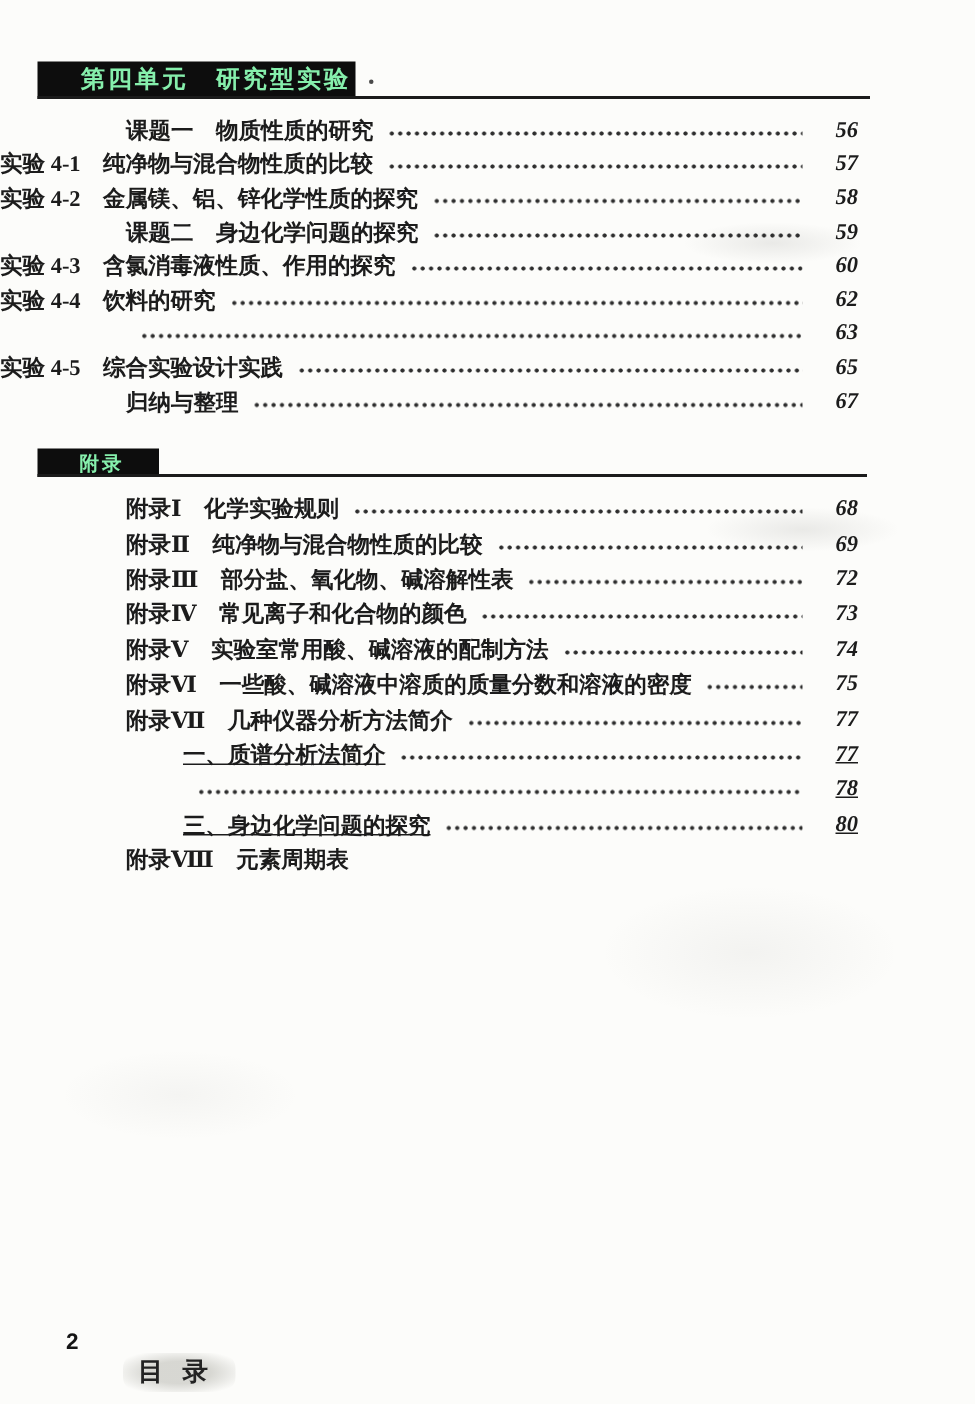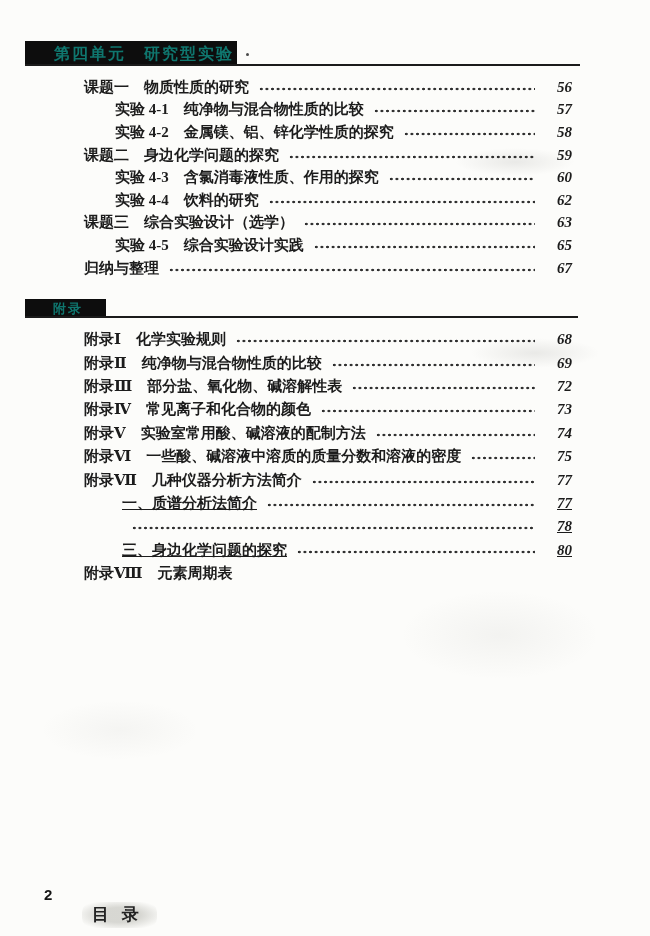--- a/index.html
+++ b/index.html
@@ -28,21 +28,21 @@
   }
   .smudge.s1 { left: 455px; top: 148px; width: 120px; height: 28px; }
   .smudge.s2 { left: 470px; top: 338px; width: 130px; height: 30px; }
   .smudge.s3 { left: 400px; top: 590px; width: 200px; height: 90px; opacity: .5; }
   .smudge.s4 { left: 40px;  top: 700px; width: 160px; height: 60px; opacity: .4; }
 
   
   .bar {
     position: absolute;
     background: #0d0d0d;
-    color: #0f766e;
+    color: #86efac;
     font-family: "Liberation Sans", "DejaVu Sans", sans-serif;
     font-weight: bold;
     letter-spacing: 2px;
     box-sizing: border-box;
     white-space: nowrap;
   }
   .bar.bar-unit {
     left: 25px;
     top: 41px;
     width: 212px;
@@ -91,21 +91,21 @@
     align-items: center;
     padding-right: 78px;
     box-sizing: border-box;
     font-size: 15px;
     font-weight: 600;
     white-space: nowrap;
   }
   .entries.sec0 .toc-row { height: 22.6px; }
   .entries.sec1 .toc-row { height: 23.4px; }
   .toc-row.lvl0 { padding-left: 84px; }
-  .toc-row.lvl1 { padding-left: 115px; }
+  .toc-row.lvl1 { }
   .toc-row.lvl2 { padding-left: 122px; text-decoration: underline; }
   .toc-label {
     flex: 0 0 auto;
   }
   .leader {
     flex: 1 1 auto;
     height: 14px;
     margin: 3px 9px 0 10px;
     background-image: radial-gradient(circle at 2.2px 7px, #2e2e2e 1.15px, rgba(0,0,0,0) 1.6px);
     background-size: 5.6px 14px;
@@ -192,21 +192,20 @@
         <span class="toc-label">实验 4-3　含氯消毒液性质、作用的探究</span>
         <span class="leader"></span>
         <span class="toc-page">60</span>
       </div>
       <div class="toc-row lvl1">
         <span class="toc-label">实验 4-4　饮料的研究</span>
         <span class="leader"></span>
         <span class="toc-page">62</span>
       </div>
       <div class="toc-row lvl0">
-        <span class="toc-label">课题三　综合实验设计（选学）</span>
         <span class="leader"></span>
         <span class="toc-page">63</span>
       </div>
       <div class="toc-row lvl1">
         <span class="toc-label">实验 4-5　综合实验设计实践</span>
         <span class="leader"></span>
         <span class="toc-page">65</span>
       </div>
       <div class="toc-row lvl0">
         <span class="toc-label">归纳与整理</span>

